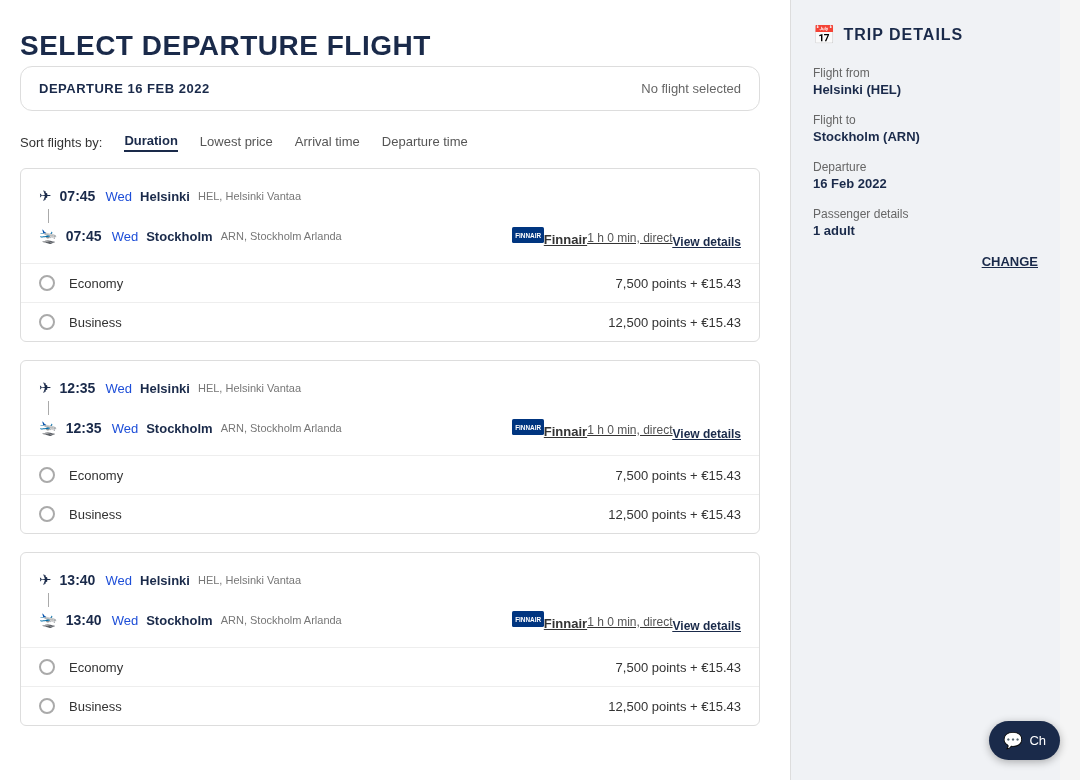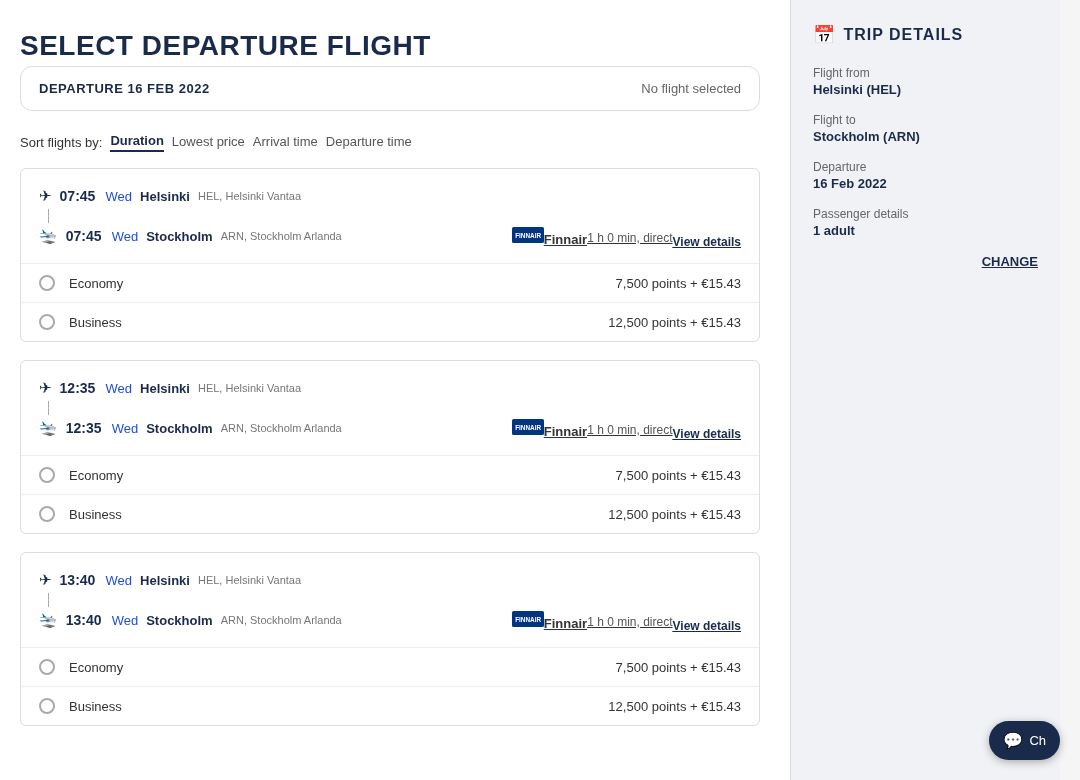--- a/index.html
+++ b/index.html
@@ -56,21 +56,21 @@
 
     .no-flight {
       font-size: 13px;
       color: #666;
     }
 
     
     .sort-bar {
       display: flex;
       align-items: center;
-      gap: 8px;
+      gap: 22px;
       margin-bottom: 16px;
       font-size: 13px;
     }
 
     .sort-label {
       color: #333;
       font-weight: normal;
     }
 
     .sort-option {

